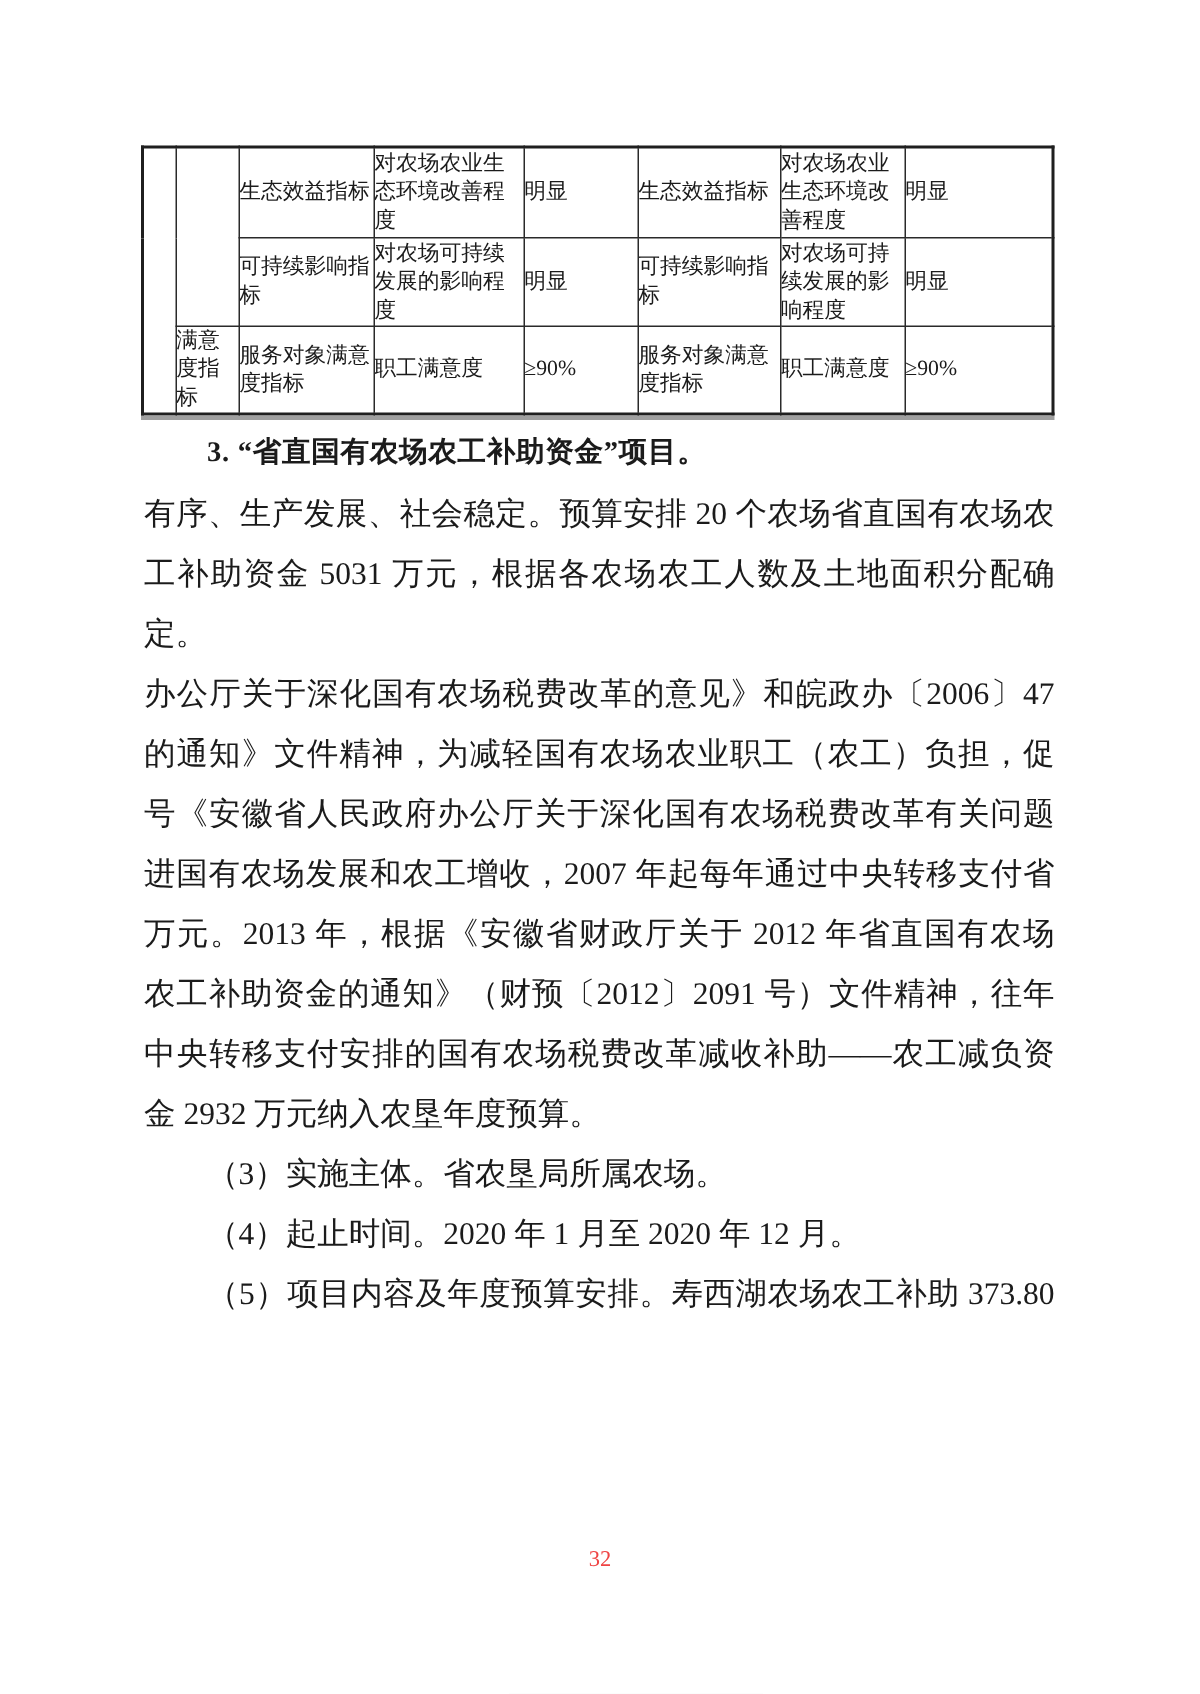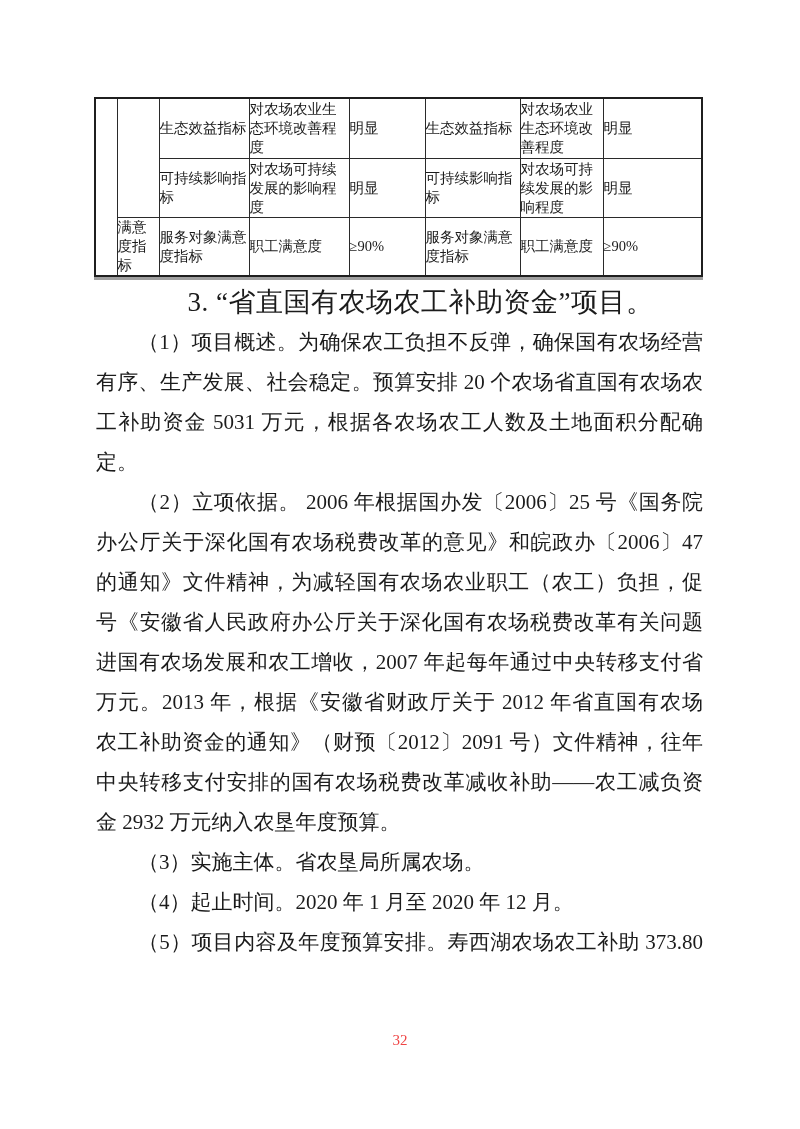--- a/index.html
+++ b/index.html
@@ -50,21 +50,21 @@
     font-size:21px;
     white-space:normal;
     overflow:visible;
   }
   .fill {
     text-align:justify;
     text-align-last:justify;
     text-justify:inter-character;
   }
   .ind  { text-indent:42px; }
-  .head { font-weight:normal; font-size:27px; letter-spacing:0.5px;text-align:center; }
+  .head { font-weight:bold; font-size:19px; letter-spacing:0.5px; }
 
   
   .footer {
     position:absolute;
     left:0; top:1032px;
     width:800px;
     text-align:center;
     font-size:15px;
     color:#ef4444;
   }
@@ -114,26 +114,24 @@
         <td>职工满意度</td>
         <td>≥90%</td>
       </tr>
     </tbody>
       </table>
   </div>
 
   <div class="textblock">
     <div class="ln head ind">3. “省直国有农场农工补助资金”项目。</div>
 
-    <div class="ln fill ind">（1）项目概述。为确保农工负担不反弹，确保国有农场经营</div>
     <div class="ln fill">有序、生产发展、社会稳定。预算安排 20 个农场省直国有农场农</div>
     <div class="ln fill">工补助资金 5031 万元，根据各农场农工人数及土地面积分配确</div>
     <div class="ln">定。</div>
 
-    <div class="ln fill ind">（2）立项依据。 2006 年根据国办发〔2006〕25 号《国务院</div>
     <div class="ln fill">办公厅关于深化国有农场税费改革的意见》和皖政办〔2006〕47</div>
     <div class="ln fill">的通知》文件精神，为减轻国有农场农业职工（农工）负担，促</div>
     <div class="ln fill">号《安徽省人民政府办公厅关于深化国有农场税费改革有关问题</div>
     <div class="ln fill">进国有农场发展和农工增收，2007 年起每年通过中央转移支付省</div>
     <div class="ln fill">万元。2013 年，根据《安徽省财政厅关于 2012 年省直国有农场</div>
     <div class="ln fill">农工补助资金的通知》（财预〔2012〕2091 号）文件精神，往年</div>
     <div class="ln fill">中央转移支付安排的国有农场税费改革减收补助——农工减负资</div>
     <div class="ln">金 2932 万元纳入农垦年度预算。</div>
 
     <div class="ln ind">（3）实施主体。省农垦局所属农场。</div>

